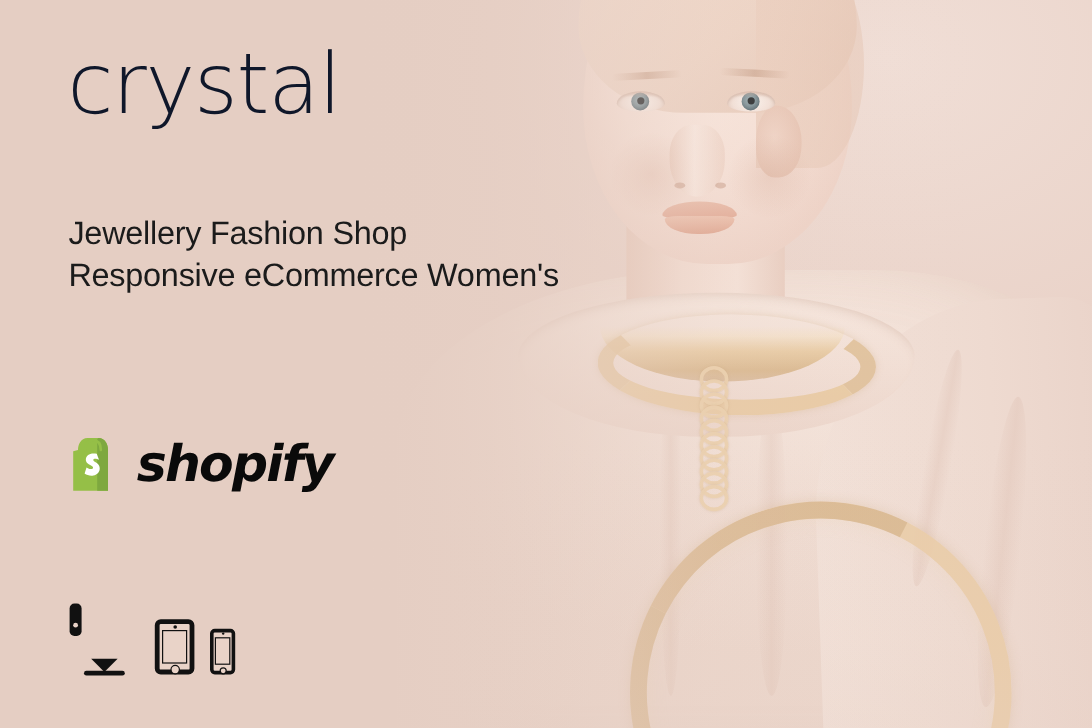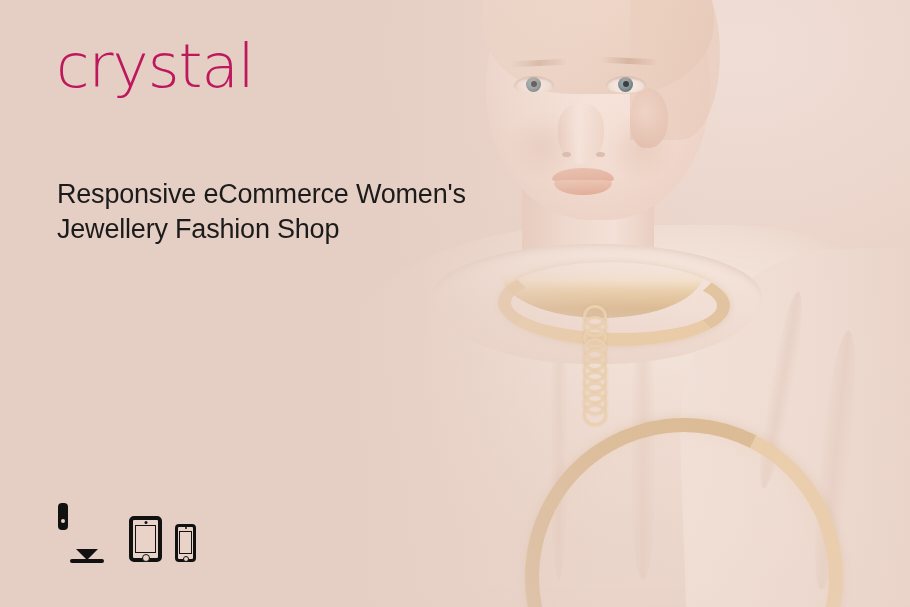--- a/index.html
+++ b/index.html
@@ -311,25 +311,25 @@
   
   .content {
     position: absolute;
     inset: 0;
     z-index: 60;
   }
   .logo {
     position: absolute;
     left: 56px;
     top: 35px;
-    font-size: 61px;
+    font-size: 70px;
     line-height: 1;
     letter-spacing: -1px;
     font-weight: 300;
-    color: #be185d;
+    color: #0f172a;
     font-family: "DejaVu Sans", sans-serif;
   }
   .tagline {
     position: absolute;
     left: 57px;
     top: 177px;
     font-size: 27px;
     line-height: 35px;
     color: #1b1b1b;
     font-weight: 400;
@@ -528,24 +528,35 @@
       <div class="photo-fade-bottom"></div>
       <div class="photo-fade"></div>
     </div>
   </div>
 
   <div class="content">
 
     <div class="logo">crystal</div>
 
     <div class="tagline">
+      <div>Jewellery Fashion Shop</div>
       <div>Responsive eCommerce Women's</div>
-      <div>Jewellery Fashion Shop</div>
     </div>
 
+    <div class="shopify">
+      <span class="shopify-bag">
+        <svg width="44" height="50" viewBox="0 0 44 50" xmlns="http://www.w3.org/2000/svg">
+          <path d="M16 3 C10 3 8 9 8 13 L4 14 L4 47 L33 47 L33 13 C33 9 31 3 25 3 Z" fill="#95BF47"></path>
+          <path d="M25 3 C31 3 33 9 33 13 L33 47 L24 47 L24 4 Z" fill="#7EA83F"></path>
+          <path d="M14 13 C14 8 16 5 20.5 5 C25 5 27 8 27 13" fill="none" stroke="#95BF47" stroke-width="2.2" stroke-linecap="round"></path>
+          <path d="M23.6 16.2 c-2.6-.7-5.6-.4-7.4 1.2 -2.2 2 -2.1 5 -.3 6.7 1.3 1.2 3.2 1.7 4.2 2.6 .8 .7 .5 1.9-.7 2.1 -1.6 .3-3.3-.5-4.3-1.3 l-1.6 5.1 c1.9 1.4 4.7 2.2 7.3 1.7 3.3-.6 5.5-3.2 5.3-6.3 -.1-2.3-1.7-3.7-3.4-4.7 -1.1-.7-2.1-1.2-2-2.1 .1-.8 1.2-1.1 2.4-.9 .9 .1 1.8 .5 2.4 .9 z" fill="#ffffff"></path>
+        </svg>
+      </span>
+      <span class="shopify-word">shopify</span>
+    </div>
 
     <div class="devices">
       <span class="dev-desktop">
         <span class="screen"><span class="dot"></span></span>
         <span class="neck2"></span>
         <span class="base"></span>
       </span>
       <span class="dev-tablet">
         <span class="cam"></span>
         <span class="inner"></span>

